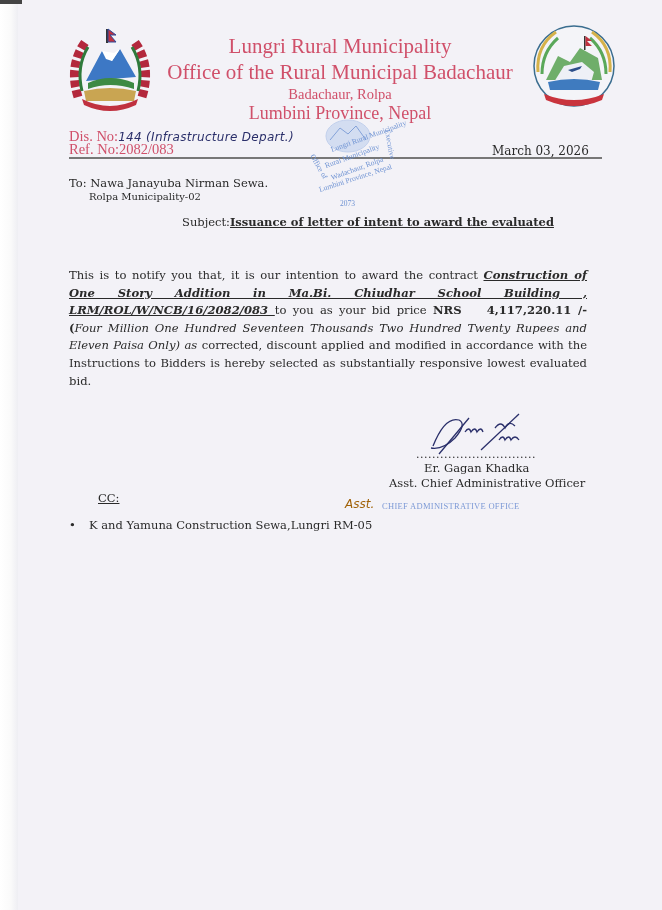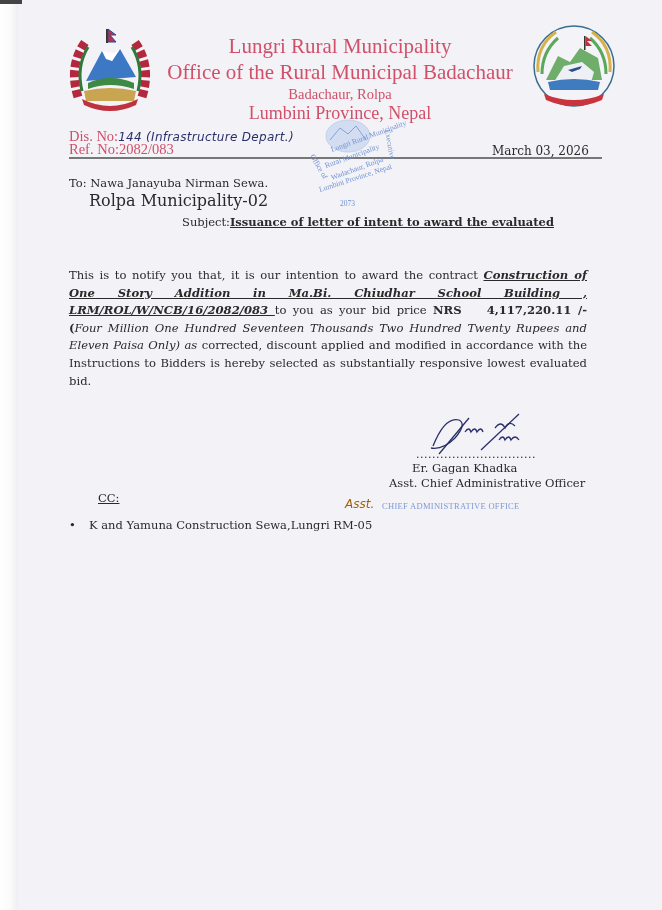--- a/index.html
+++ b/index.html
@@ -32,37 +32,37 @@
   .dis-line { left: 69px; top: 128px; font-family: "Liberation Serif", serif; font-size: 14.5px; color: #d0506a; white-space: nowrap; }
   .dis-hand { font-family: "DejaVu Sans", sans-serif; color: #2a2f6a; font-size: 12px; font-style: italic; letter-spacing: 0.3px; }
   .ref-line { left: 69px; top: 141px; font-family: "Liberation Serif", serif; font-size: 14.5px; color: #d0506a; white-space: nowrap; }
   .rule { left: 69px; top: 157px; width: 533px; height: 2px; background: #777; }
 
   .stamp { left: 290px; top: 110px; width: 118px; height: 100px; }
 
   .date { left: 480px; top: 144px; font-size: 12px; white-space: nowrap; margin-left: 12px; }
 
   .to1 { left: 69px; top: 176px; font-size: 11.5px; white-space: nowrap; }
-  .to2 { left: 89px; top: 191px; font-size: 16px; white-space: nowrap; }
+  .to2 { left: 89px; top: 191px; font-size: 10px; white-space: nowrap; }
 
   .subject { left: 182px; top: 215px; font-size: 11.5px; white-space: nowrap; }
   .subject b { text-decoration: underline; }
 
   .body-para {
     left: 69px; top: 267px; width: 518px;
     font-size: 11.6px; line-height: 17.6px; text-align: justify;
     text-align-last: left;
   }
   .body-para .proj { font-weight: bold; font-style: italic; text-decoration: underline; }
   .body-para .amt { font-weight: bold; }
   .body-para .words { font-style: italic; }
 
   .signature { left: 425px; top: 410px; width: 110px; height: 50px; }
   .dots { left: 416px; top: 448px; font-size: 11px; letter-spacing: 0.5px; color: #333; white-space: nowrap; }
-  .signer { left: 412px; top: 461px; font-size: 11.5px; white-space: nowrap; }
+  .signer { left: 424px; top: 461px; font-size: 11.5px; white-space: nowrap; }
   .signer-title { left: 389px; top: 476px; font-size: 11.5px; white-space: nowrap; }
 
   .cc-label { left: 98px; top: 491px; font-size: 11.5px; font-weight: normal; text-decoration: underline; }
 
   .asst-hand { left: 345px; top: 497px; font-family: "DejaVu Sans", sans-serif; font-style: italic; font-size: 12px; color: #a16207; white-space: nowrap; }
   .stamp-text { left: 382px; top: 501px; font-family: "Liberation Serif", serif; font-size: 8.5px; color: #7d9ad6; letter-spacing: 0.3px; white-space: nowrap; }
 
   .cc-list { left: 69px; top: 518px; margin: 0; padding: 0; list-style: none; font-size: 11.5px; }
   .cc-list li { height: 15px; line-height: 15px; white-space: nowrap; position: relative; padding-left: 20px; }
   .cc-list li::before { content: "\2022"; position: absolute; left: 0; top: 0; }

